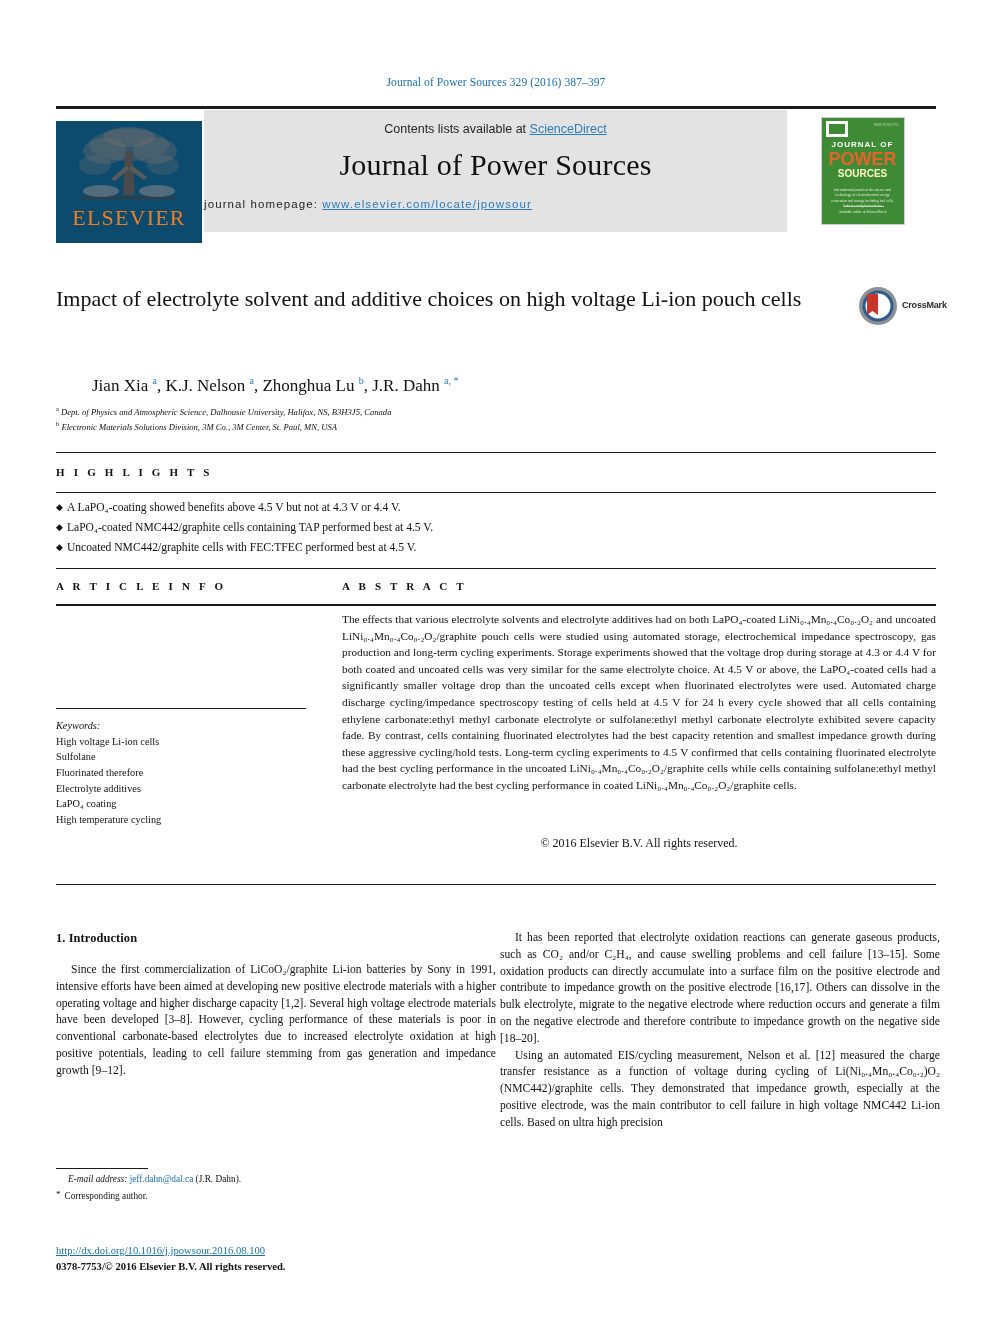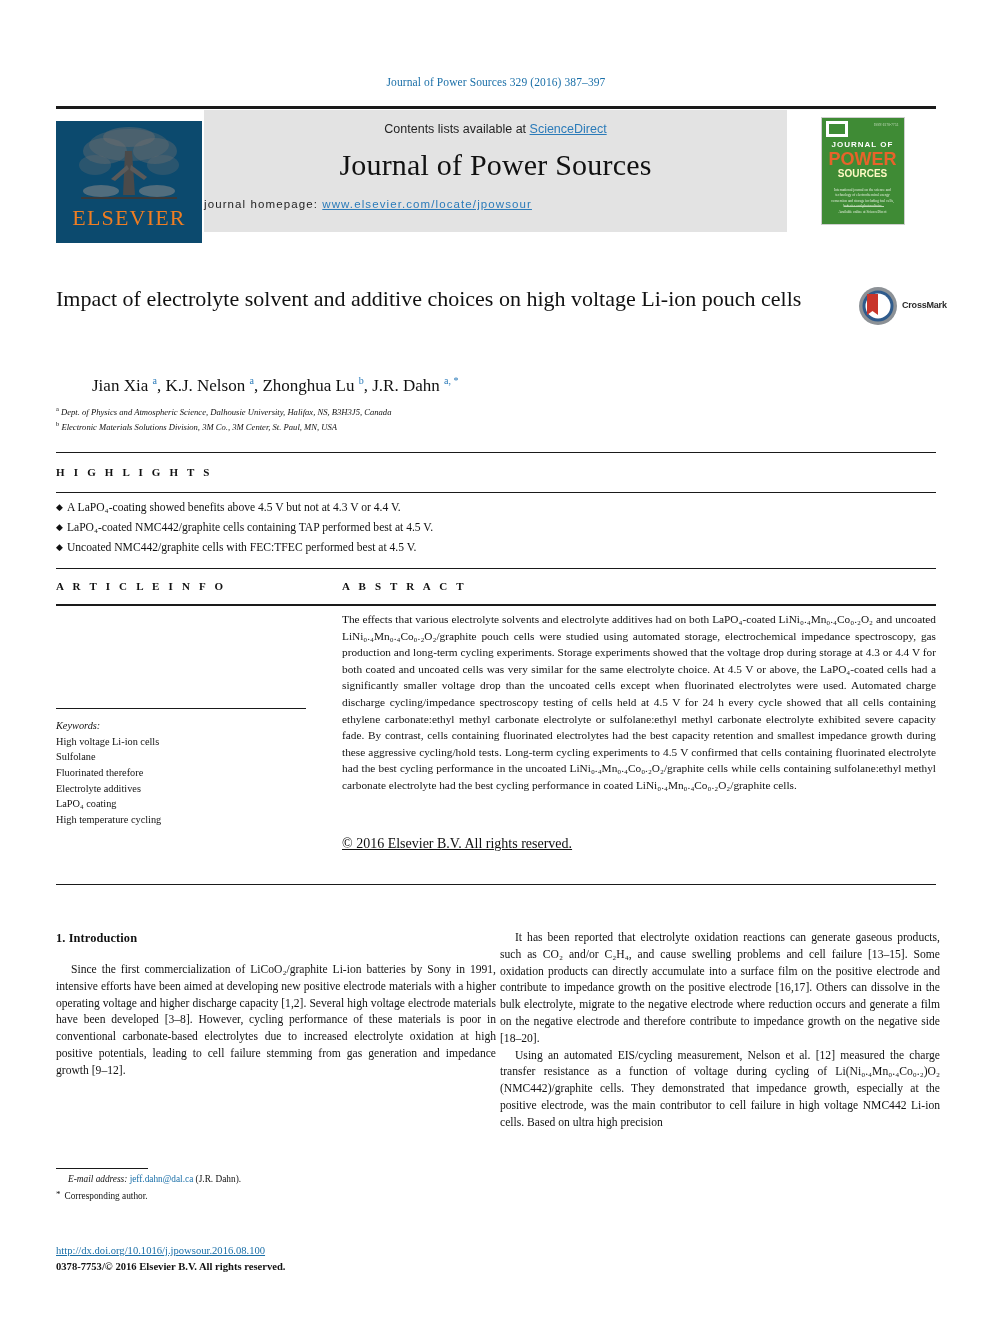--- a/index.html
+++ b/index.html
@@ -128,22 +128,22 @@
     font-family:"Liberation Serif",serif;font-size:10.3px;line-height:1.52;color:#111;
   }
   .kw .it{font-style:italic;}
 
   .abstract{
     position:absolute;top:611px;left:342px;width:594px;
     font-family:"Liberation Serif",serif;font-size:11.3px;line-height:1.47;
     text-align:justify;color:#111;
   }
   .copyright{
-    position:absolute;top:836px;left:342px;width:594px;text-align:left;
-    font-family:"Liberation Serif",serif;font-size:14px;color:#111;text-decoration:underline;
+    position:absolute;top:836px;left:342px;width:594px;text-align:center;
+    font-family:"Liberation Serif",serif;font-size:12px;color:#111;
   }
 
   
   .col{
     position:absolute;width:440px;
     font-family:"Liberation Serif",serif;font-size:11.6px;line-height:1.45;
     text-align:justify;color:#111;
   }
   .col.left{top:930px;left:56px;}
   .col.right{top:930px;left:500px;}

